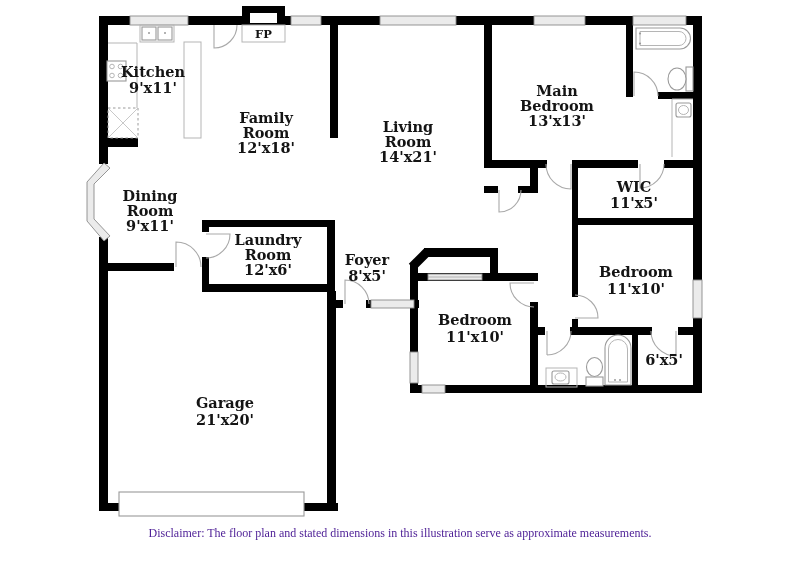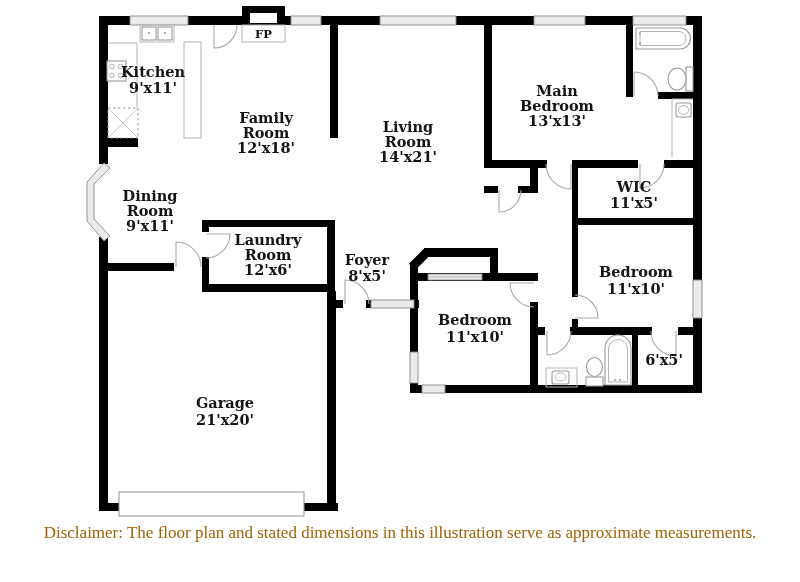--- a/index.html
+++ b/index.html
@@ -12,21 +12,21 @@
   .door{fill:none;stroke:#a9a9a9;stroke-width:1.1;}
   .fix{fill:#ffffff;stroke:#9a9a9a;stroke-width:1.1;}
   .ctr{fill:none;stroke:#b5b5b5;stroke-width:1;}
   .dash{fill:#ffffff;stroke:#9a9a9a;stroke-width:1;stroke-dasharray:2.5 2.5;}
   .xline{stroke:#c2c2c2;stroke-width:0.9;}
   .rlabel{font-family:"DejaVu Serif",serif;font-weight:700;font-size:14.5px;fill:#141414;
           text-anchor:middle;}
   .slabel{font-family:"DejaVu Serif",serif;font-weight:700;font-size:11.5px;fill:#141414;
           text-anchor:middle;}
   #disclaimer{position:absolute;left:0;right:0;top:524px;text-align:center;
-              font-family:"Liberation Serif", serif;font-size:17px;line-height:18px;color:#a16207;}
+              font-family:"Liberation Serif", serif;font-size:12px;line-height:18px;color:#4c1d95;}
 </style>
 </head>
 <body>
 
 <div id="stage">
 <svg width="800" height="582" viewBox="0 0 800 582">
 
   <g>
     <rect class="wall" x="99" y="16" width="603" height="9"></rect>
     <rect class="wall" x="693" y="16" width="9" height="377"></rect>

